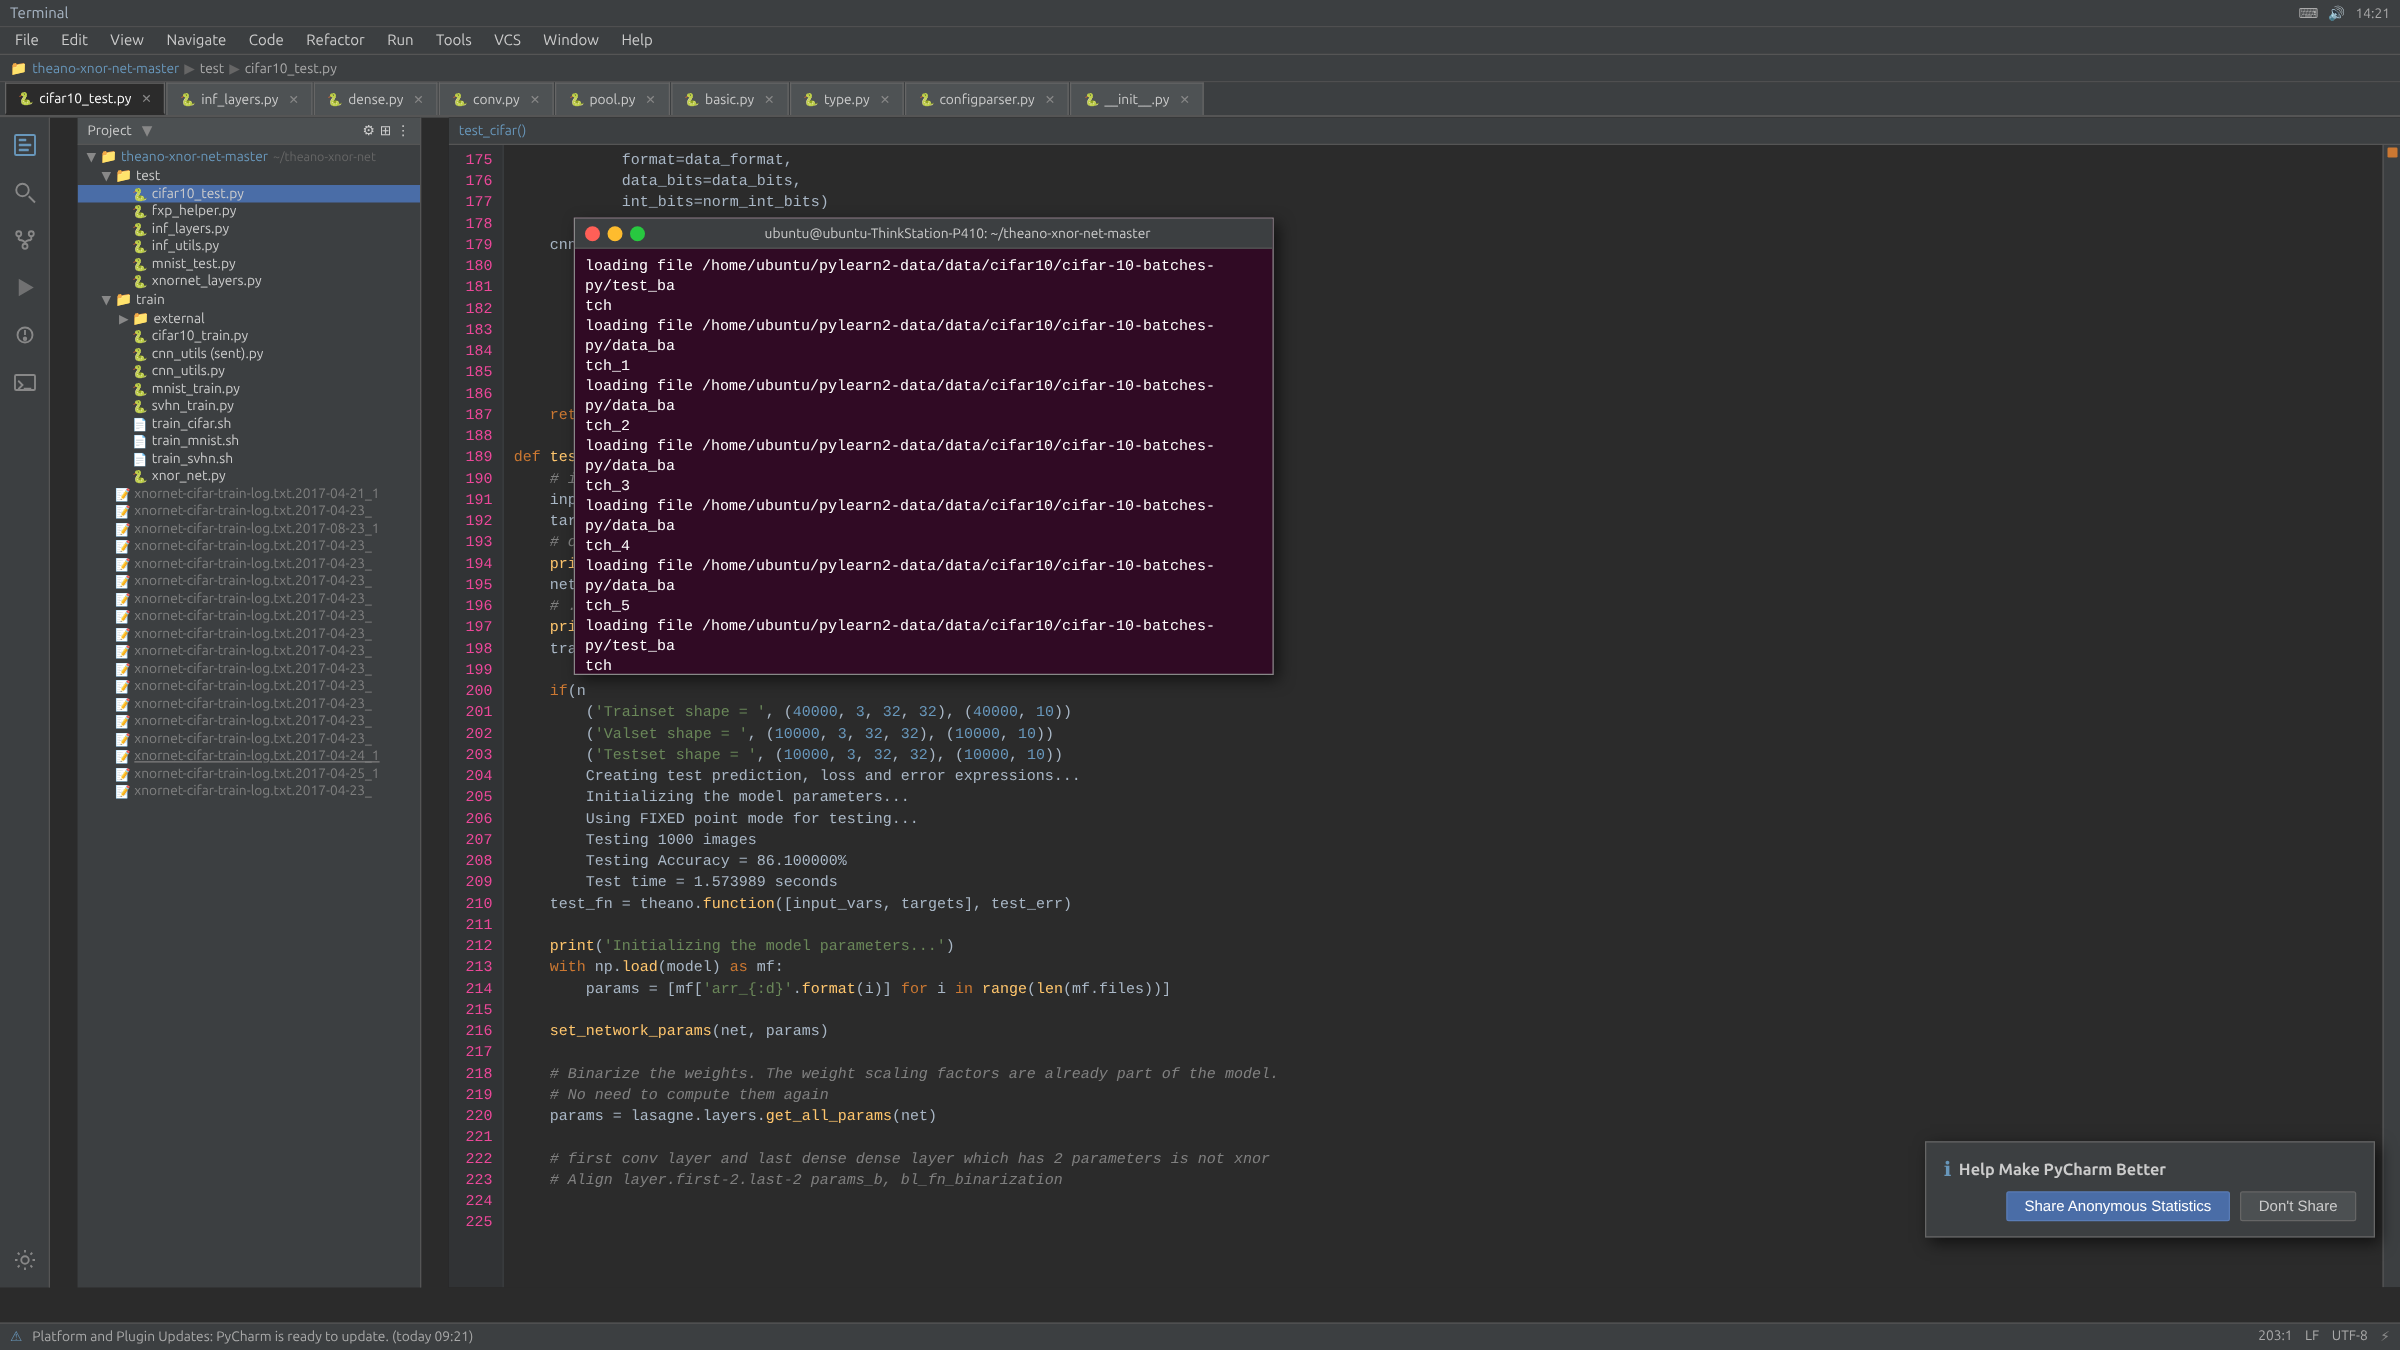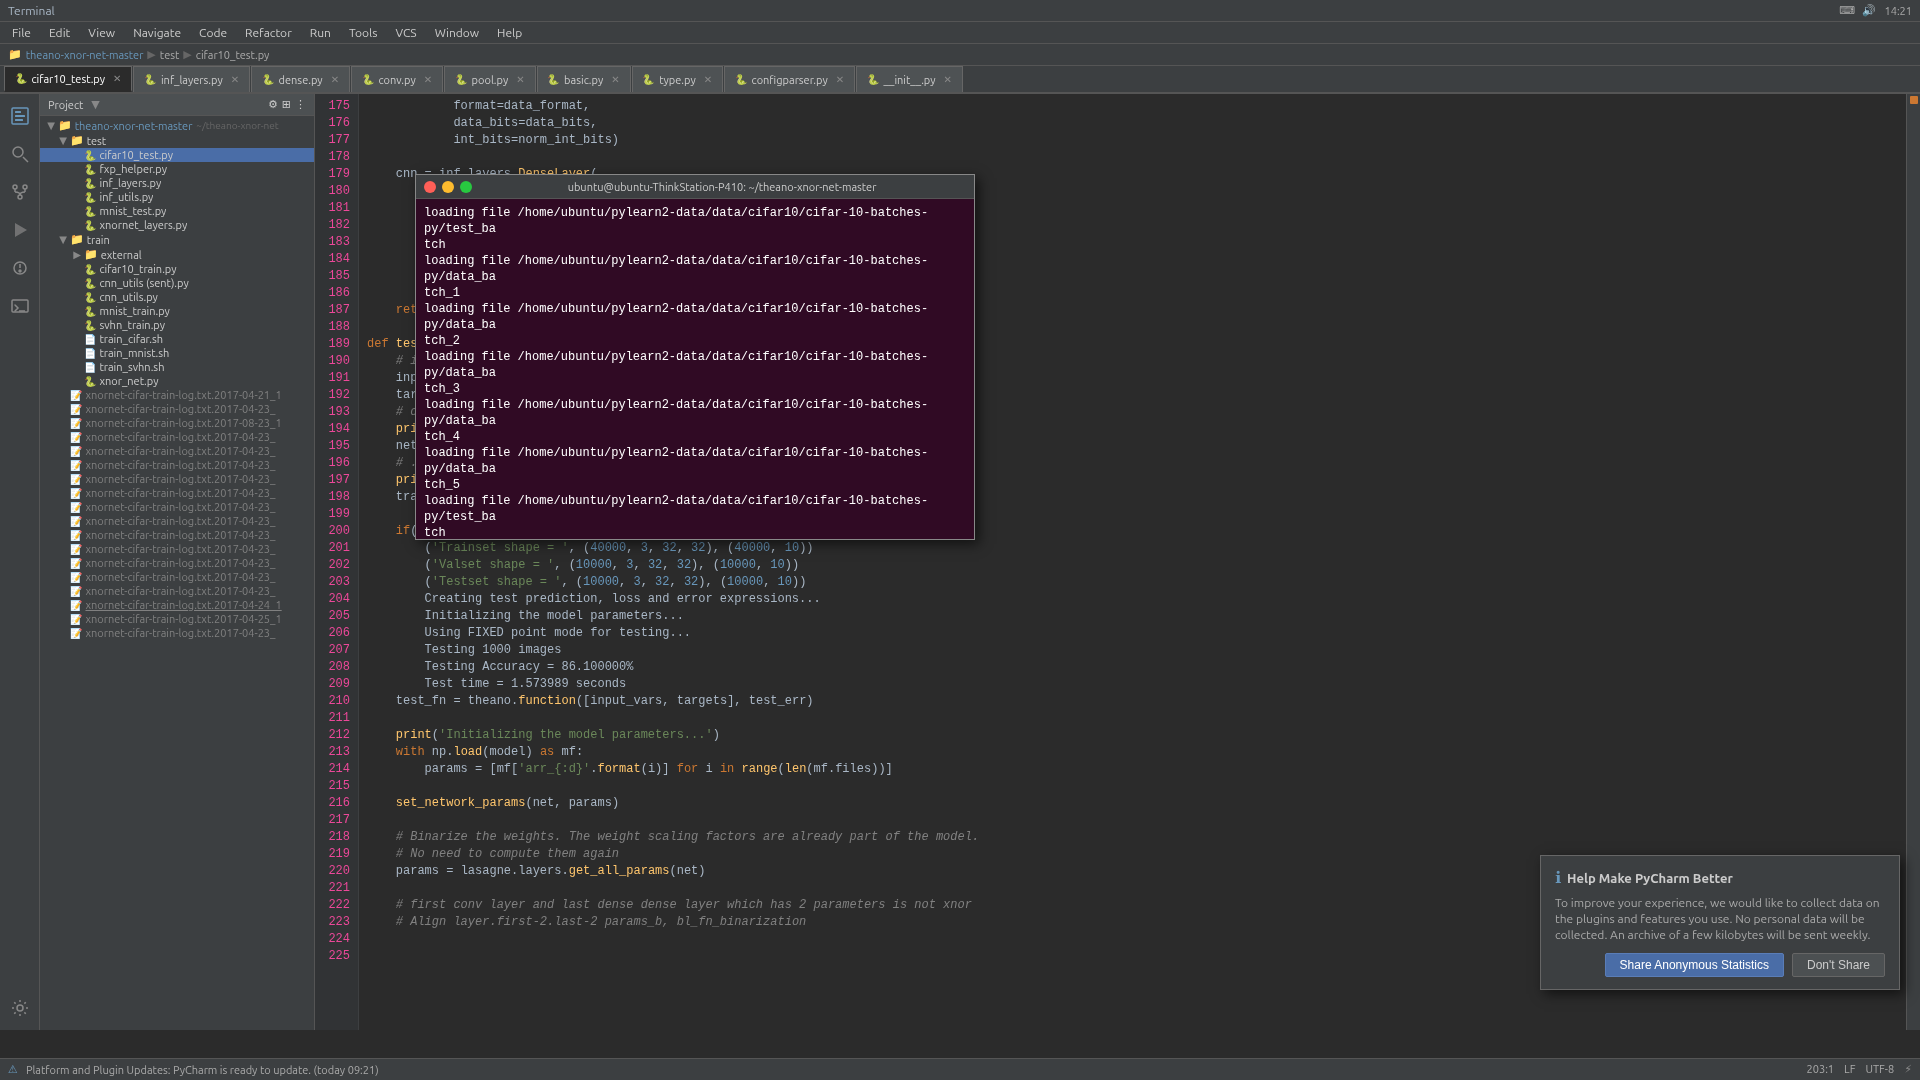--- a/index.html
+++ b/index.html
@@ -90,20 +90,21 @@
       color: #fff;
       border-bottom: 2px solid #2b2b2b;
     }
     .tab-icon { color: #6897bb; font-size: 10px; }
     .tab-close { color: #888; font-size: 10px; margin-left: 4px; }
 
     
     #main {
       display: flex;
       height: calc(1080px - 22px - 22px - 22px - 28px - 28px - 22px);
+      gap: 22px;
     }
 
     
     #icon-sidebar {
       width: 40px;
       background: #3c3f41;
       border-right: 1px solid #555;
       display: flex;
       flex-direction: column;
       align-items: center;
@@ -727,20 +728,23 @@
       <div class="tree-item">
         <span class="tree-indent" style="width:16px;"></span>
         <span class="tree-arrow"> </span>
         <span class="tree-file-icon txt" style="color:#808080;">📝</span>
         <span style="color:#808080;">xnornet-cifar-train-log.txt.2017-04-23_</span>
       </div>
     </div>
   </div>
 
   <div id="editor-area">
+    <div id="code-breadcrumb">
+      <span style="color:#6897bb;">test_cifar()</span>
+    </div>
     <div id="code-container">
       <div id="line-numbers">175<br>176<br>177<br>178<br>179<br>180<br>181<br>182<br>183<br>184<br>185<br>186<br>187<br>188<br>189<br>190<br>191<br>192<br>193<br>194<br>195<br>196<br>197<br>198<br>199<br>200<br>201<br>202<br>203<br>204<br>205<br>206<br>207<br>208<br>209<br>210<br>211<br>212<br>213<br>214<br>215<br>216<br>217<br>218<br>219<br>220<br>221<br>222<br>223<br>224<br>225</div>
       <div id="code-content"><span class="param">            format</span>=<span class="param">data_format</span>,
 <span class="param">            data_bits</span>=<span class="param">data_bits</span>,
 <span class="param">            int_bits</span>=<span class="param">norm_int_bits</span>)
 
     <span class="param">cnn</span> = <span class="param">inf_layers</span>.<span class="fn">DenseLayer</span>(
 <span class="param">            cnn</span>,
 <span class="param">            format</span>=<span class="param">data_format</span>,
 <span class="param">            data_bits</span>=<span class="param">data_bits</span>,
@@ -817,21 +821,20 @@
         <span class="term-line">tch</span>
 
       </div>
     </div>
 
     <div id="notification-popup">
       <div id="notification-header">
         <span id="notification-icon">ℹ</span>
         <span id="notification-title">Help Make PyCharm Better</span>
       </div>
-      <div id="notification-body">To improve your experience, we would like to collect data on the plugins and features you use. No personal data will be collected. An archive of a few kilobytes will be sent weekly.</div>
       <div id="notification-actions">
         <button class="notif-btn primary">Share Anonymous Statistics</button>
         <button class="notif-btn">Don't Share</button>
       </div>
     </div>
   </div>
 </div>
 
 <div id="status-bar">
   <span style="color:#6897bb;">⚠</span>

